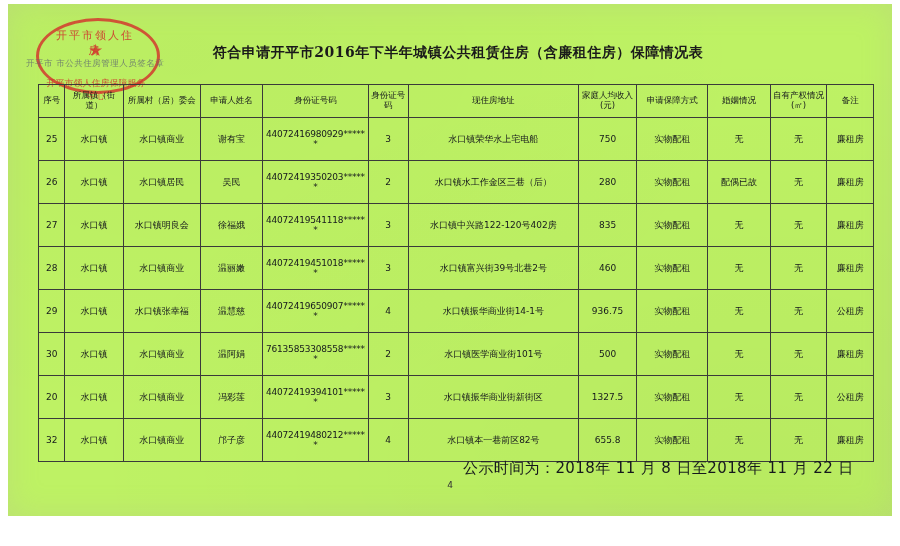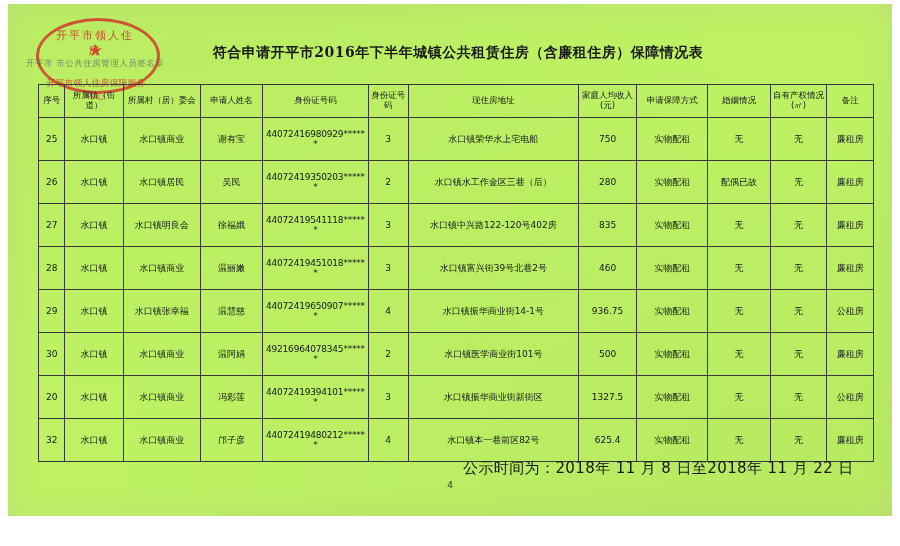--- a/index.html
+++ b/index.html
@@ -301,21 +301,21 @@
             <td>实物配租</td>
             <td>无</td>
             <td>无</td>
             <td>公租房</td>
           </tr>
           <tr>
             <td>30</td>
             <td>水口镇</td>
             <td>水口镇商业</td>
             <td>温阿娟</td>
-            <td class="idnum">49216964078345******</td>
+            <td class="idnum">76135853308558******</td>
             <td>2</td>
             <td class="addr">水口镇医学商业街101号</td>
             <td>500</td>
             <td>实物配租</td>
             <td>无</td>
             <td>无</td>
             <td>廉租房</td>
           </tr>
           <tr>
             <td>20</td>
@@ -332,21 +332,21 @@
             <td>公租房</td>
           </tr>
           <tr>
             <td>32</td>
             <td>水口镇</td>
             <td>水口镇商业</td>
             <td>邝子彦</td>
             <td class="idnum">44072419480212******</td>
             <td>4</td>
             <td class="addr">水口镇本一巷前区82号</td>
-            <td>625.4</td>
+            <td>655.8</td>
             <td>实物配租</td>
             <td>无</td>
             <td>无</td>
             <td>廉租房</td>
           </tr>
         </tbody>
       </table>
     </div>
 
     <div class="footer-note">公示时间为：2018年 11 月 8 日至2018年 11 月 22 日</div>

